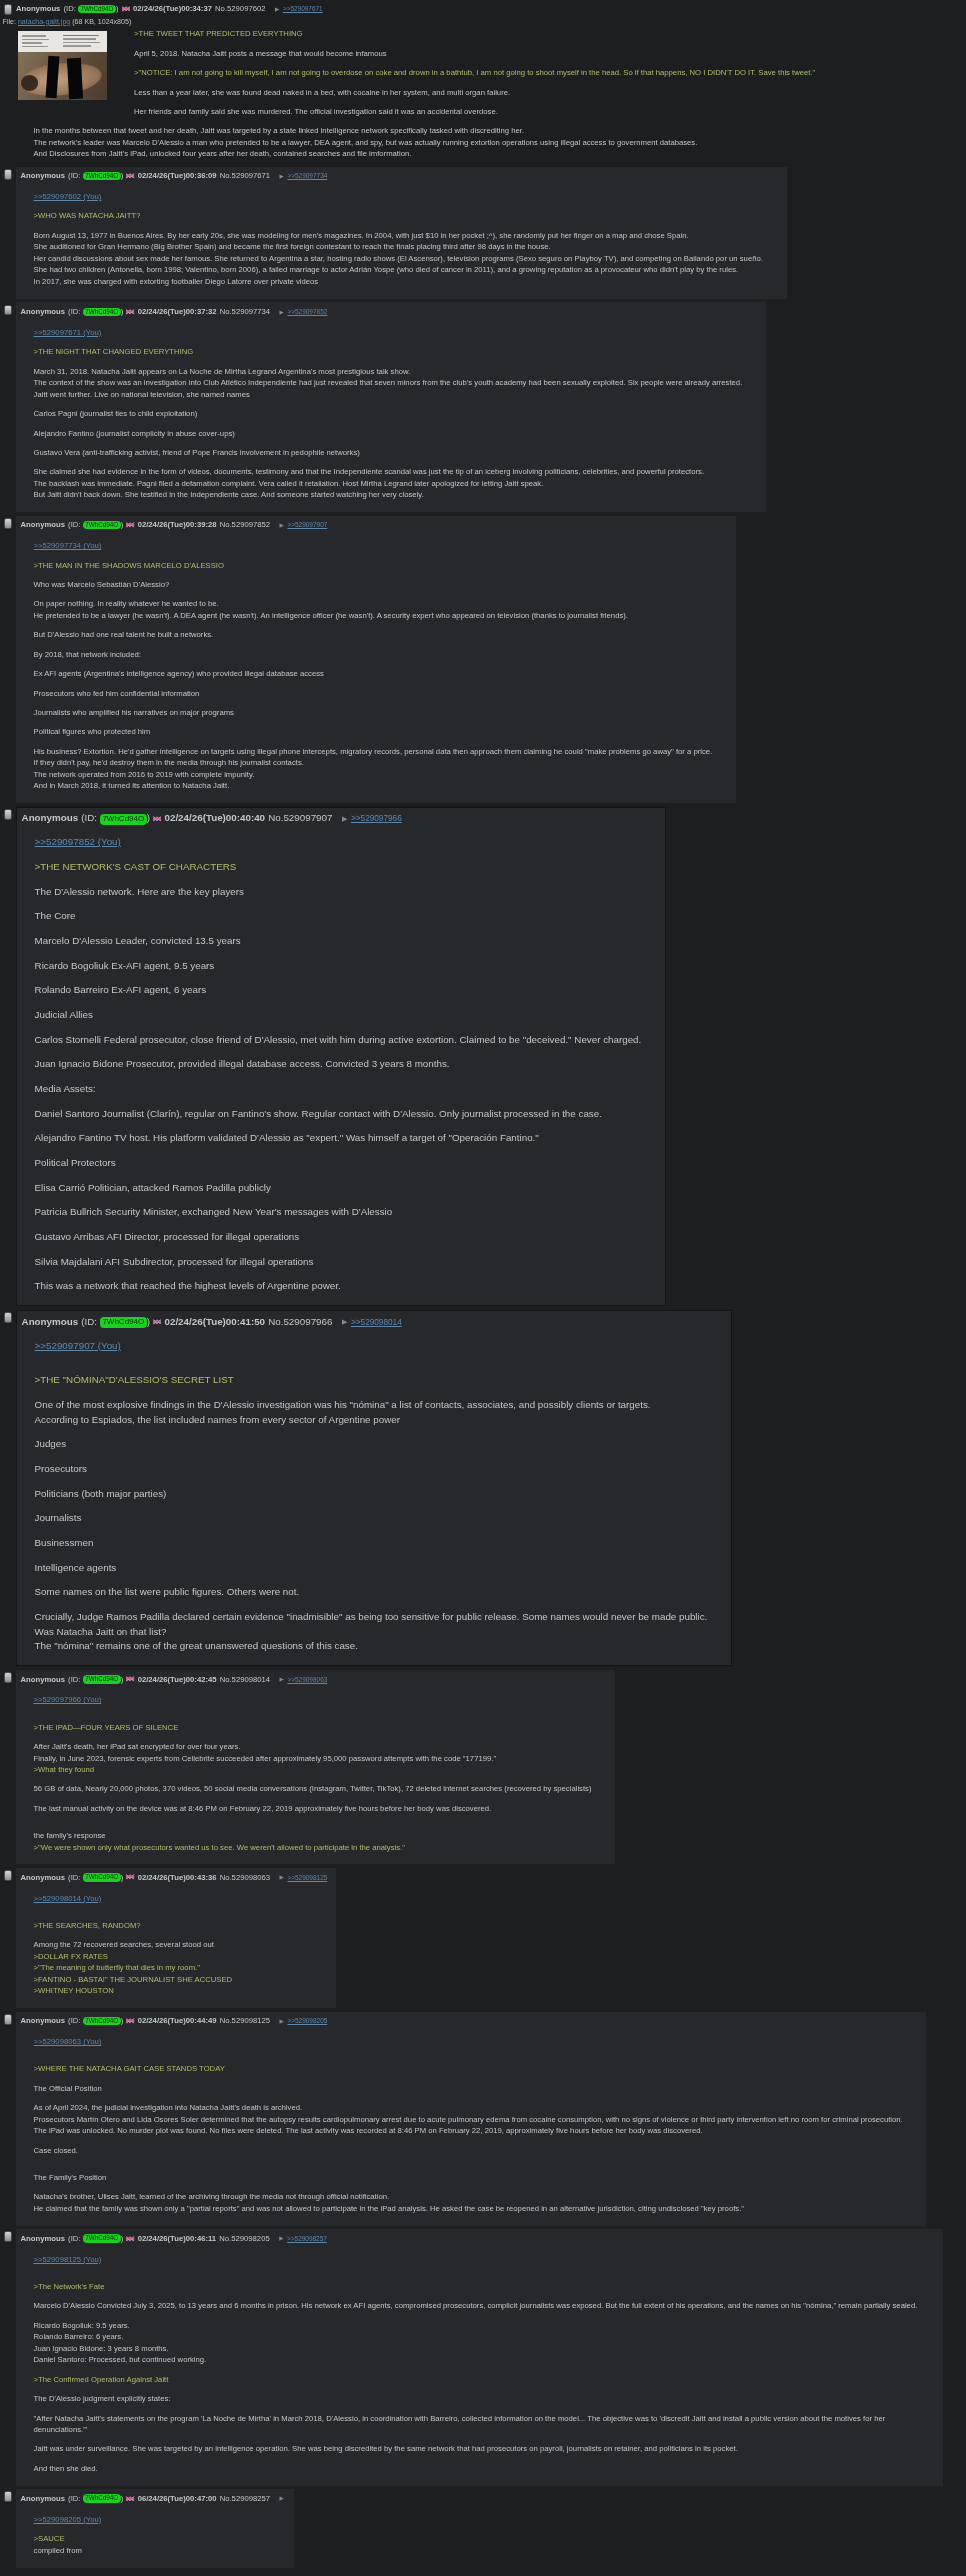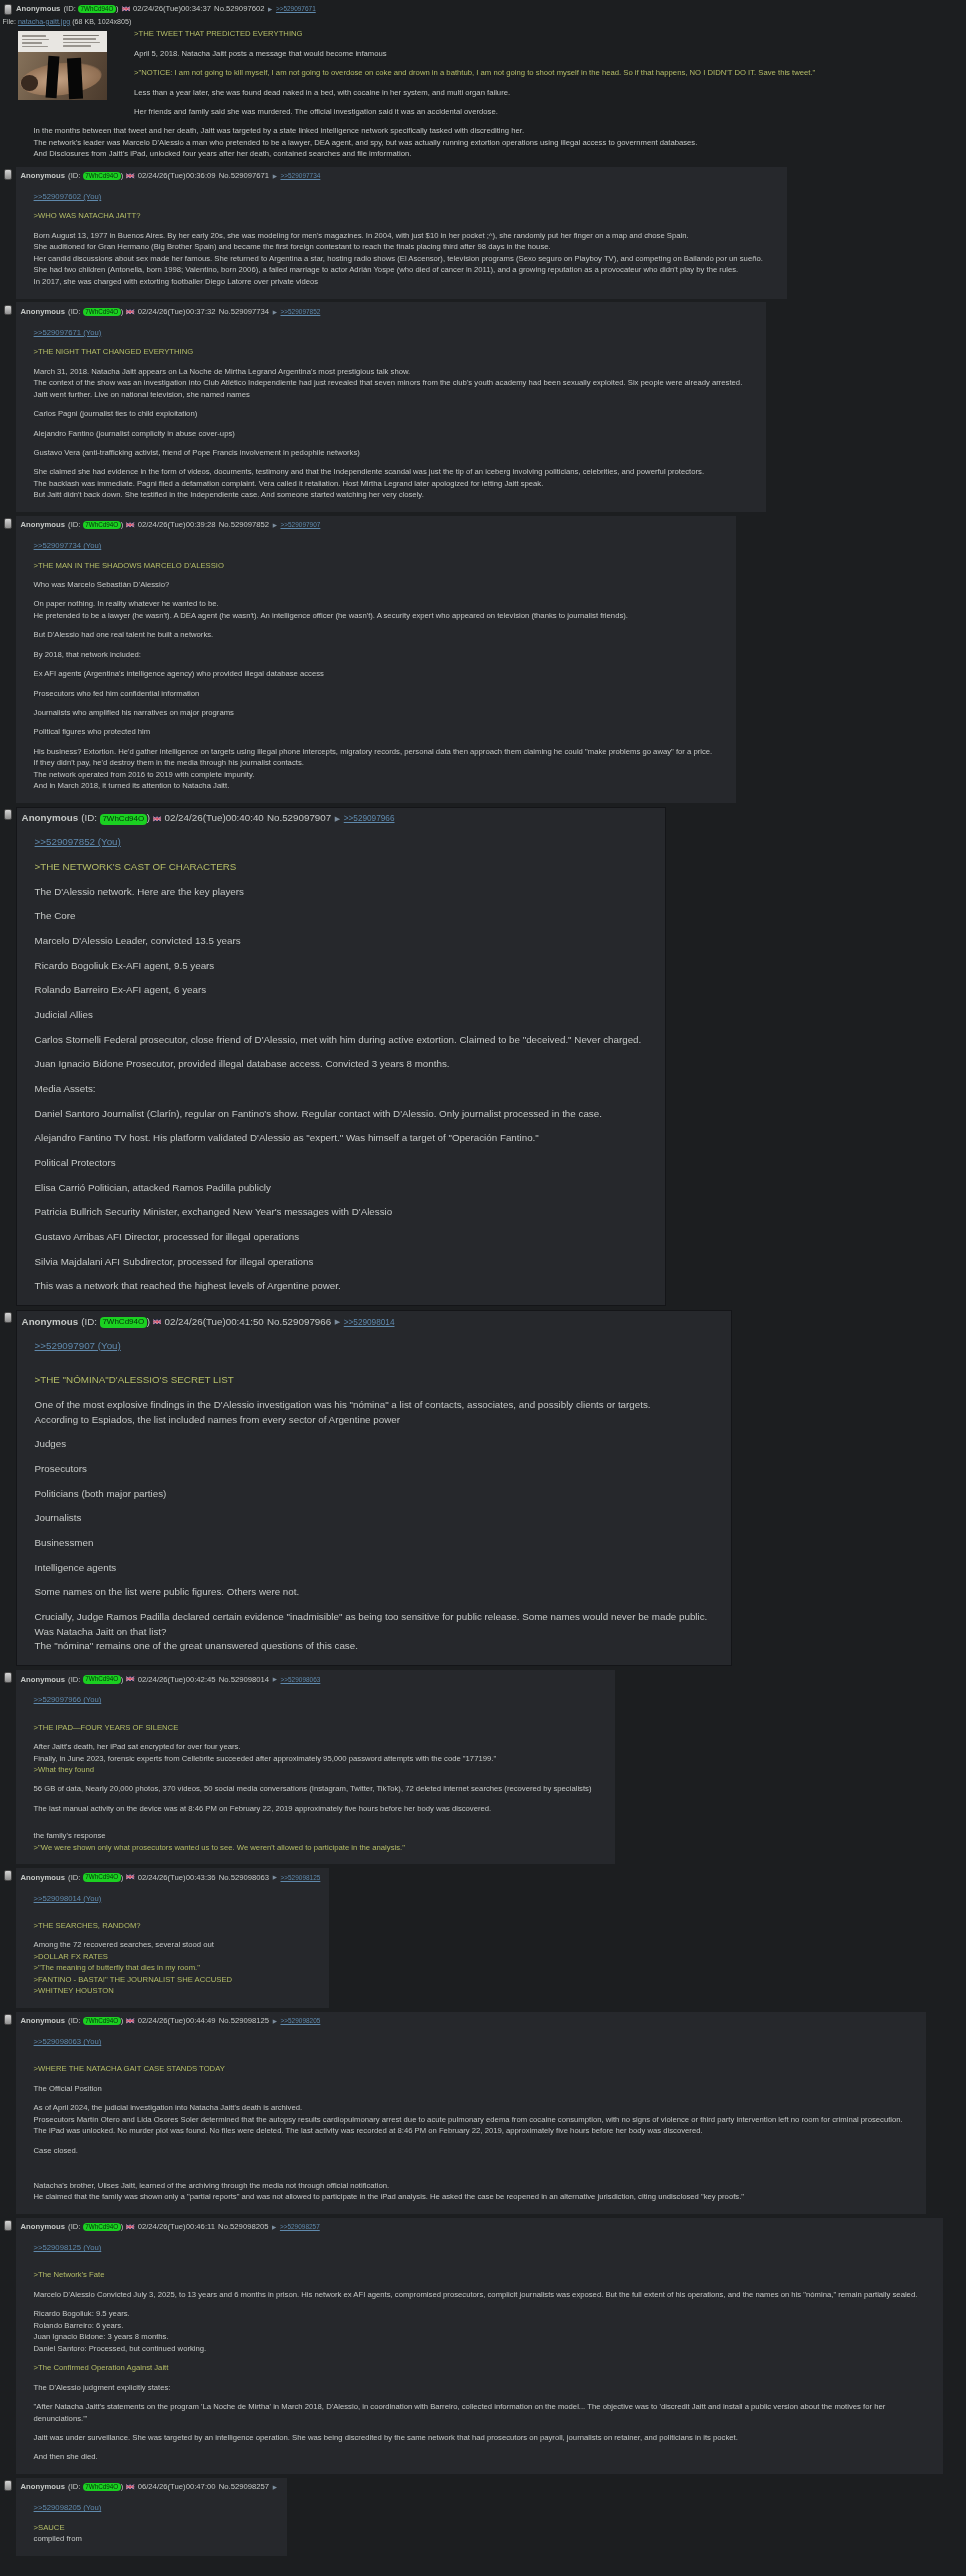--- a/index.html
+++ b/index.html
@@ -23,22 +23,22 @@
   .post-row.large{font-size:9.8px;}
   .post-row.large .post{border:0.5px solid #141518;}
   .post-head{white-space:nowrap;}
   .name{font-weight:bold;color:var(--text);margin-right:3.1px;text-align:center;}
   .idwrap{margin-right:3.1px;}
   .pid{
     display:inline-block;background:var(--idbg);color:#03310a;border-radius:4.1px;
     padding:0 2.6px;font-size:0.82em;line-height:1.35;vertical-align:0.5px;cursor:pointer;
   }
   .flag{display:inline-block;margin-right:3.1px;vertical-align:-0.5px;line-height:0;}
-  .time{margin-right:3.1px;}
-  .no{margin-right:2px;cursor:pointer;}
+  .time{margin-right:3.1px;font-weight:bold;}
+  .no{margin-right:8px;cursor:pointer;}
   .arrow{color:var(--arrow);font-size:0.72em;vertical-align:0.5px;margin:0 1.5px;cursor:pointer;}
   .backlink{color:var(--link);font-size:0.84em;text-decoration:underline;margin-left:2.1px;cursor:pointer;}
   .file-line{font-size:0.92em;margin:2.1px 0 1px -13.4px;}
   .file-line a{color:var(--link);text-decoration:underline;text-align:center;}
   .post-body{margin:9.3px 15.5px 3.1px 13px;}
   .op .post-body{margin:1px 10.3px 3.1px 17.5px;}
   .line{white-space:pre-wrap;word-wrap:break-word;}
   .line.blank{height:1.02em;overflow:hidden;}
   .greentext{color:var(--green);}
   a.quotelink{color:var(--link);text-decoration:underline;cursor:pointer;}
@@ -410,20 +410,21 @@
           <div class="line blank">&nbsp;</div>
           <div class="line">The Official Position</div>
           <div class="line blank">&nbsp;</div>
           <div class="line">As of April 2024, the judicial investigation into Natacha Jaitt's death is archived.</div>
           <div class="line">Prosecutors Martín Otero and Lida Osores Soler determined that the autopsy results cardiopulmonary arrest due to acute pulmonary edema from cocaine consumption, with no signs of violence or third party intervention left no room for criminal prosecution.</div>
           <div class="line">The iPad was unlocked. No murder plot was found. No files were deleted. The last activity was recorded at 8:46 PM on February 22, 2019, approximately five hours before her body was discovered.</div>
           <div class="line blank">&nbsp;</div>
           <div class="line">Case closed.</div>
           <div class="line blank">&nbsp;</div>
           <div class="line blank">&nbsp;</div>
+          <div class="line">The Family's Position</div>
           <div class="line blank">&nbsp;</div>
           <div class="line">Natacha's brother, Ulises Jaitt, learned of the archiving through the media not through official notification.</div>
           <div class="line">He claimed that the family was shown only a "partial reports" and was not allowed to participate in the iPad analysis. He asked the case be reopened in an alternative jurisdiction, citing undisclosed "key proofs."</div>
         </blockquote>
     </div>
   </div>
 
   <div class="post-row">
     <span class="checkbox"></span>
     <div class="post">

